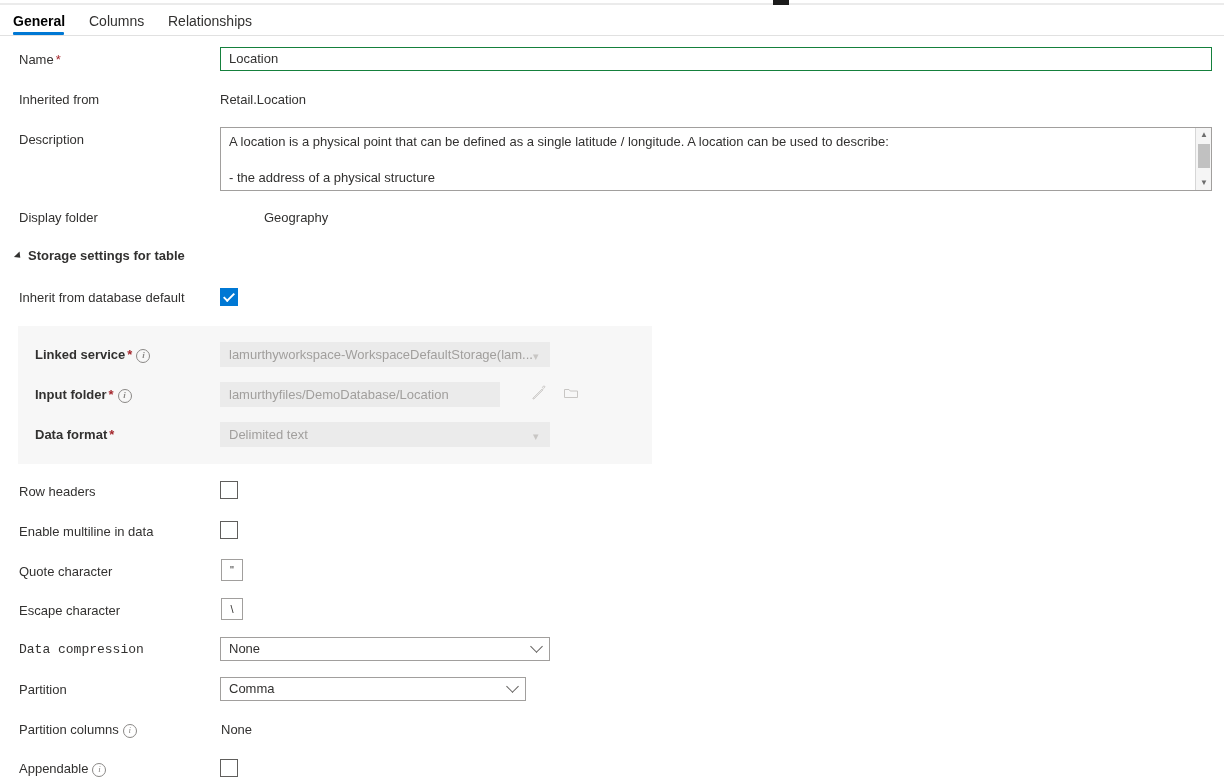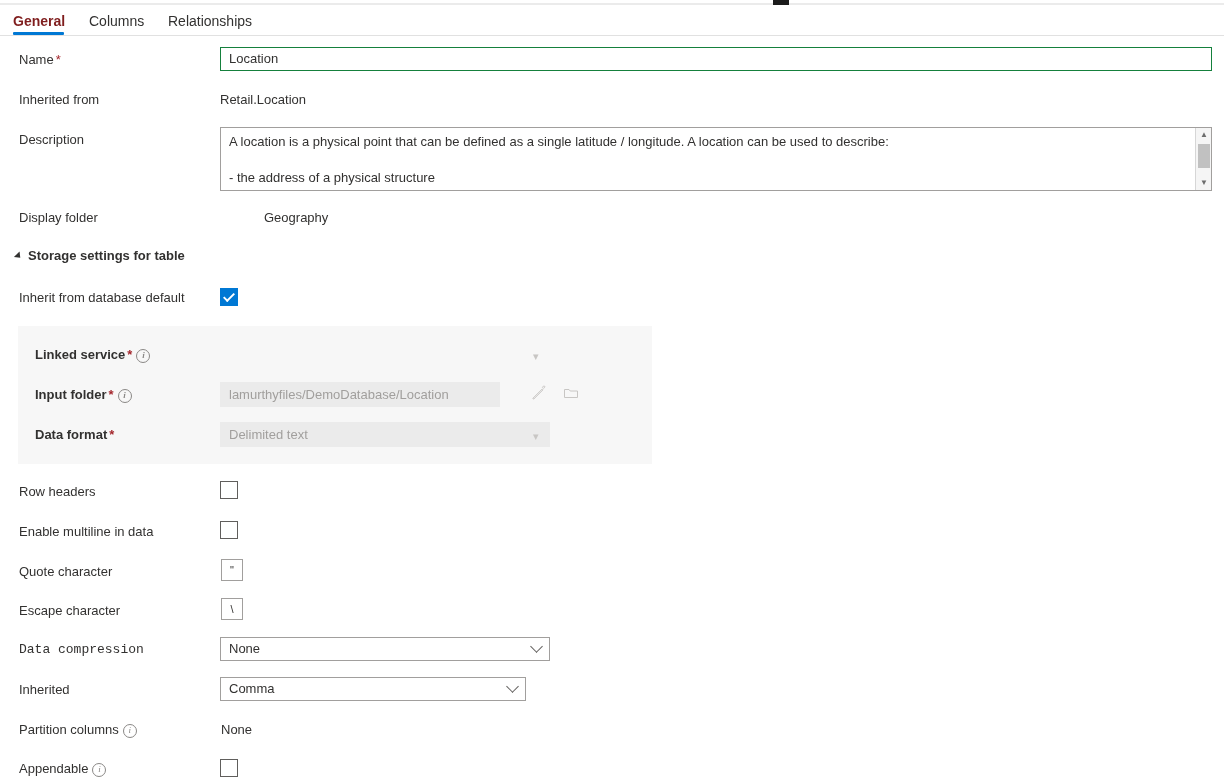--- a/index.html
+++ b/index.html
@@ -54,21 +54,21 @@
     position: absolute;
     top: 6px;
     font-size: 14px;
     color: #323130;
     white-space: nowrap;
     cursor: pointer;
     line-height: 20px;
   }
   .tab.active {
     font-weight: bold;
-    color: #7f1d1d;
+    color: #000000;
   }
   .tab-indicator {
     position: absolute;
     left: 13px; top: 32px;
     width: 51px; height: 3px;
     background: #0078d4;
     border-radius: 1px;
   }
 
   
@@ -336,20 +336,21 @@
   <span class="section-caret"></span>
   <span class="section-title">Storage settings for table</span>
 </div>
 
 <div class="row-label" style="top:290px;">Inherit from database default</div>
 <div class="cbox checked" style="left:220px; top:288px;"></div>
 
 <div class="storage-panel">
 
   <div class="row-label bold" style="left:17px; top:21px;"><span>Linked service</span><span class="req">*</span><span class="info-icon">i</span></div>
+  <div class="dis-field" style="left:202px; top:16px; width:330px;">lamurthyworkspace-WorkspaceDefaultStorage(lam...</div>
   <div class="dis-chevron" style="left:515px; top:25px;">▾</div>
 
   <div class="row-label bold" style="left:17px; top:61px;"><span>Input folder</span><span class="req">*</span><span class="info-icon">i</span></div>
   <div class="dis-field" style="left:202px; top:56px; width:280px;">lamurthyfiles/DemoDatabase/Location</div>
   <span class="icon-btn" style="left:512px; top:58px;">
     <svg width="18" height="18" viewBox="0 0 18 18" aria-hidden="true">
         <path d="M3 14.2 L3 15 L3.8 15 L13 5.8 L12.2 5 Z M13.6 4.4 L14.6 3.4 A0.8 0.8 0 0 0 13.4 2.2 L12.4 3.2 Z" fill="none" stroke="#c8c6c4" stroke-width="1"></path>
       </svg>
   </span>
   <span class="icon-btn" style="left:544px; top:58px;">
@@ -374,21 +375,21 @@
 
 <div class="row-label" style="top:603px;">Escape character</div>
 <div class="charbox" style="left:221px; top:598px;">\</div>
 
 <div class="row-label" style="top:642px;font-family:Liberation Mono, monospace;">Data compression</div>
 <div class="ddl" style="left:220px; top:637px; width:330px;">
   <span class="ddl-text">None</span>
   <span class="ddl-caret"></span>
 </div>
 
-<div class="row-label" style="top:682px;">Inherited</div>
+<div class="row-label" style="top:682px;">Partition</div>
 <div class="ddl" style="left:220px; top:677px; width:306px;">
   <span class="ddl-text">Comma</span>
   <span class="ddl-caret"></span>
 </div>
 
 <div class="row-label" style="top:722px;"><span>Partition columns</span><span class="info-icon">i</span></div>
 <div class="static-val" style="left:221px; top:722px;">None</div>
 
 <div class="row-label" style="top:761px;"><span>Appendable</span><span class="info-icon">i</span></div>
 <div class="cbox" style="left:220px; top:759px;"></div>

